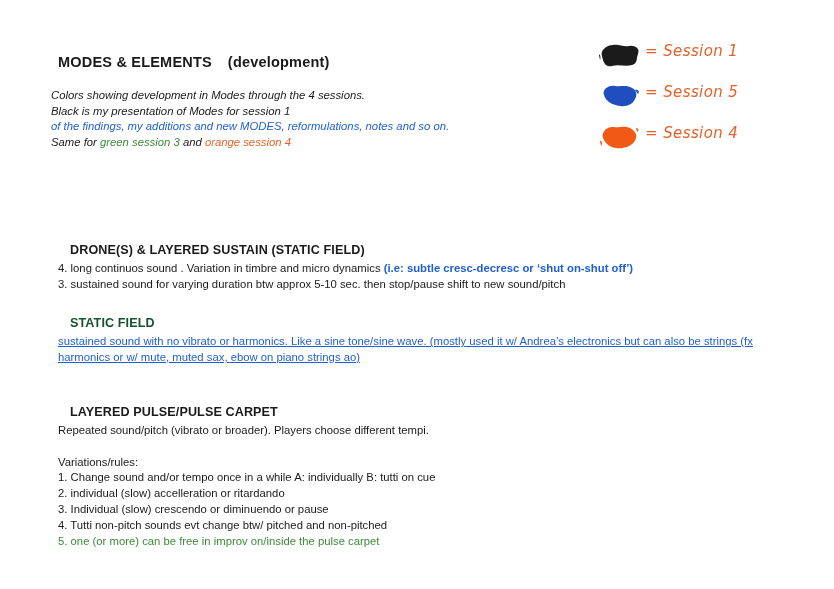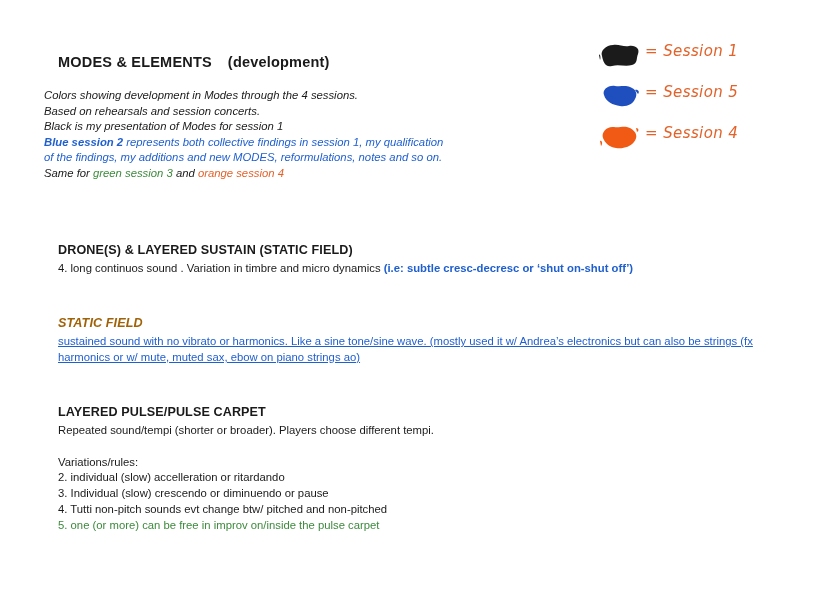--- a/index.html
+++ b/index.html
@@ -61,48 +61,47 @@
     font-weight: bold;
     letter-spacing: 0.2px;
   }
   .title .dev {
     font-weight: bold;
   }
   .title .spacer { display: inline-block; width: 16px; }
 
   .intro {
     position: absolute;
-    left: 44px;
+    left: 51px;
     top: 88px;
     width: 470px;
     font-size: 11.3px;
     font-style: italic;
     line-height: 15.6px;
   }
   .intro div { white-space: nowrap; }
   .blue { color: #1f5fd0; }
   .blue-b { color: #1f5fd0; font-weight: bold; }
   .green { color: #3c8a3c; }
   .orange { color: #e2622a; }
 
   .sec {
     position: absolute;
     left: 58px;
     width: 700px;
   }
   .sec h2 {
-    margin: 0 0 4px 0;
+    margin: 0 0 4px 12px;
     font-size: 12.6px;
     font-weight: bold;
     letter-spacing: 0.1px;
   }
   .sec h2.blue-head {
-    color: #a16207;
+    color: #14532d;
     font-weight: bold;
-    font-style: italic;
   }
   .sec p, .sec .line {
     margin: 0;
     font-size: 11.3px;
     line-height: 15.8px;
   }
   .list .line {
     white-space: nowrap;
   }
   .wrapline { white-space: normal; text-decoration: underline; }
@@ -115,23 +114,21 @@
 <body>
 
 <div class="page">
 
   <div class="title">
     <span>MODES &amp; ELEMENTS</span><span class="spacer"></span><span class="dev">(development)</span>
   </div>
 
   <div class="intro">
     <div>Colors showing development in Modes through the 4 sessions.</div>
-    <div>Based on rehearsals and session concerts.</div>
     <div>Black is my presentation of Modes for session 1</div>
-    <div><span class="blue-b">Blue session 2</span><span class="blue"> represents both collective findings in session 1, my qualification</span></div>
     <div class="blue">of the findings, my additions and new MODES, reformulations, notes and so on.</div>
     <div><span>Same for </span><span class="green">green session 3</span><span> and </span><span class="orange">orange session 4</span></div>
   </div>
 
   <div class="legend">
 
     <div class="legend-row">
       <span class="swatch">
         <svg width="44" height="28" viewBox="0 0 44 28">
           <path d="M5,14 C3,9 9,3 16,3 C22,2 26,5 32,4 C39,3 43,7 41,12 C39,17 41,21 35,23 C28,25 22,22 15,24 C8,26 6,19 5,14 Z" fill="#1b1b1b"></path>
@@ -161,31 +158,33 @@
         </svg>
       </span>
       <span class="legend-label">= Session 4</span>
     </div>
 
   </div>
 
   <div class="sec list" id="sec-drone">
     <h2>DRONE(S) &amp; LAYERED SUSTAIN (STATIC FIELD)</h2>
     <div class="line"><span>4.   long continuos sound . Variation in timbre and micro dynamics </span><span class="blue-b">(i.e: subtle cresc-decresc or ‘shut on-shut off’)</span></div>
+    <div class="line">3.   sustained sound for varying duration btw approx 5-10 sec. then stop/pause shift to new sound/pitch</div>
   </div>
 
   <div class="sec" id="sec-static">
     <h2 class="blue-head">STATIC FIELD</h2>
     <p class="blue wrapline">sustained sound with no vibrato or harmonics. Like a sine tone/sine wave. (mostly used it w/ Andrea’s electronics but can also be strings (fx harmonics or w/ mute, muted sax, ebow on piano strings ao)</p>
   </div>
 
   <div class="sec list" id="sec-pulse">
     <h2>LAYERED PULSE/PULSE CARPET</h2>
-    <div class="line">Repeated sound/tempi (shorter or broader). Players choose different tempi.</div>
+    <div class="line">Repeated sound/pitch (vibrato or broader). Players choose different tempi.</div>
     <div class="line" style="height:15.8px">&nbsp;</div>
     <div class="line">Variations/rules:</div>
+    <div class="line">1. Change sound and/or tempo once in a while A: individually B: tutti on cue</div>
     <div class="line">2. individual (slow) accelleration or ritardando</div>
     <div class="line">3. Individual (slow) crescendo or diminuendo or pause</div>
     <div class="line">4. Tutti non-pitch sounds evt change btw/ pitched and non-pitched</div>
     <div class="line green">5. one (or more) can be free in improv on/inside the pulse carpet</div>
   </div>
 
 </div>
 
 </body></html>

